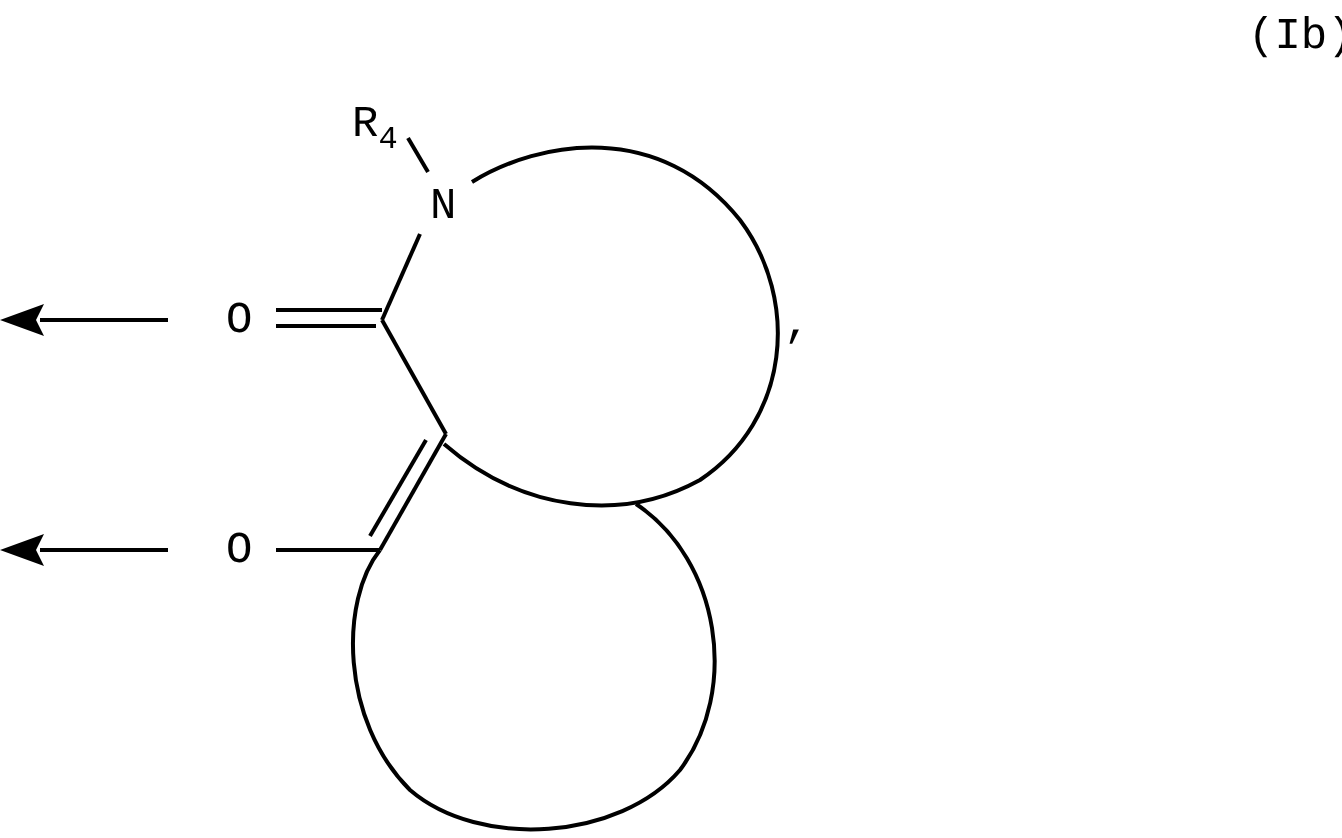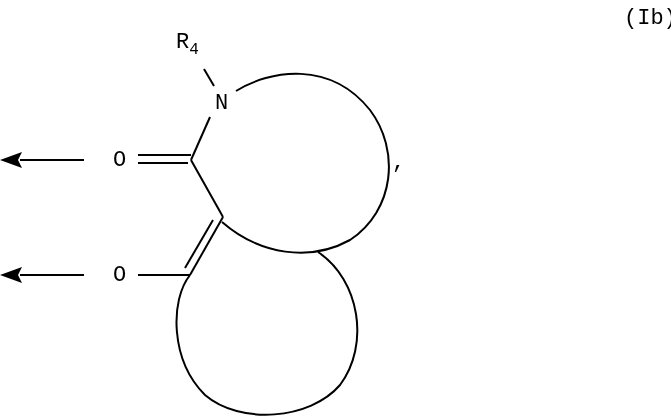--- a/index.html
+++ b/index.html
@@ -36,20 +36,20 @@
 
     <line x1="20" y1="160" x2="84" y2="160"></line>
     <line x1="20" y1="275" x2="84" y2="275"></line>
   </g>
   <polygon points="0,160 22,152 18,160 22,168" fill="#000"></polygon>
   <polygon points="0,275 22,267 18,275 22,283" fill="#000"></polygon>
 </svg>
 
 <div class="lbl" style="left:624px;top:8px;">(Ib)</div>
 
-<div class="lbl" style="left:176px;top:32px;">
+<div class="lbl" style="left:176px;top:52px;">
   <span>R</span><span class="sub">4</span>
 </div>
 
 <div class="lbl" style="left:215px;top:93px;">N</div>
 <div class="lbl" style="left:113px;top:150px;">O</div>
 <div class="lbl" style="left:113px;top:265px;">O</div>
 <div class="lbl" style="left:392px;top:152px;">,</div>
 
 </body></html>

